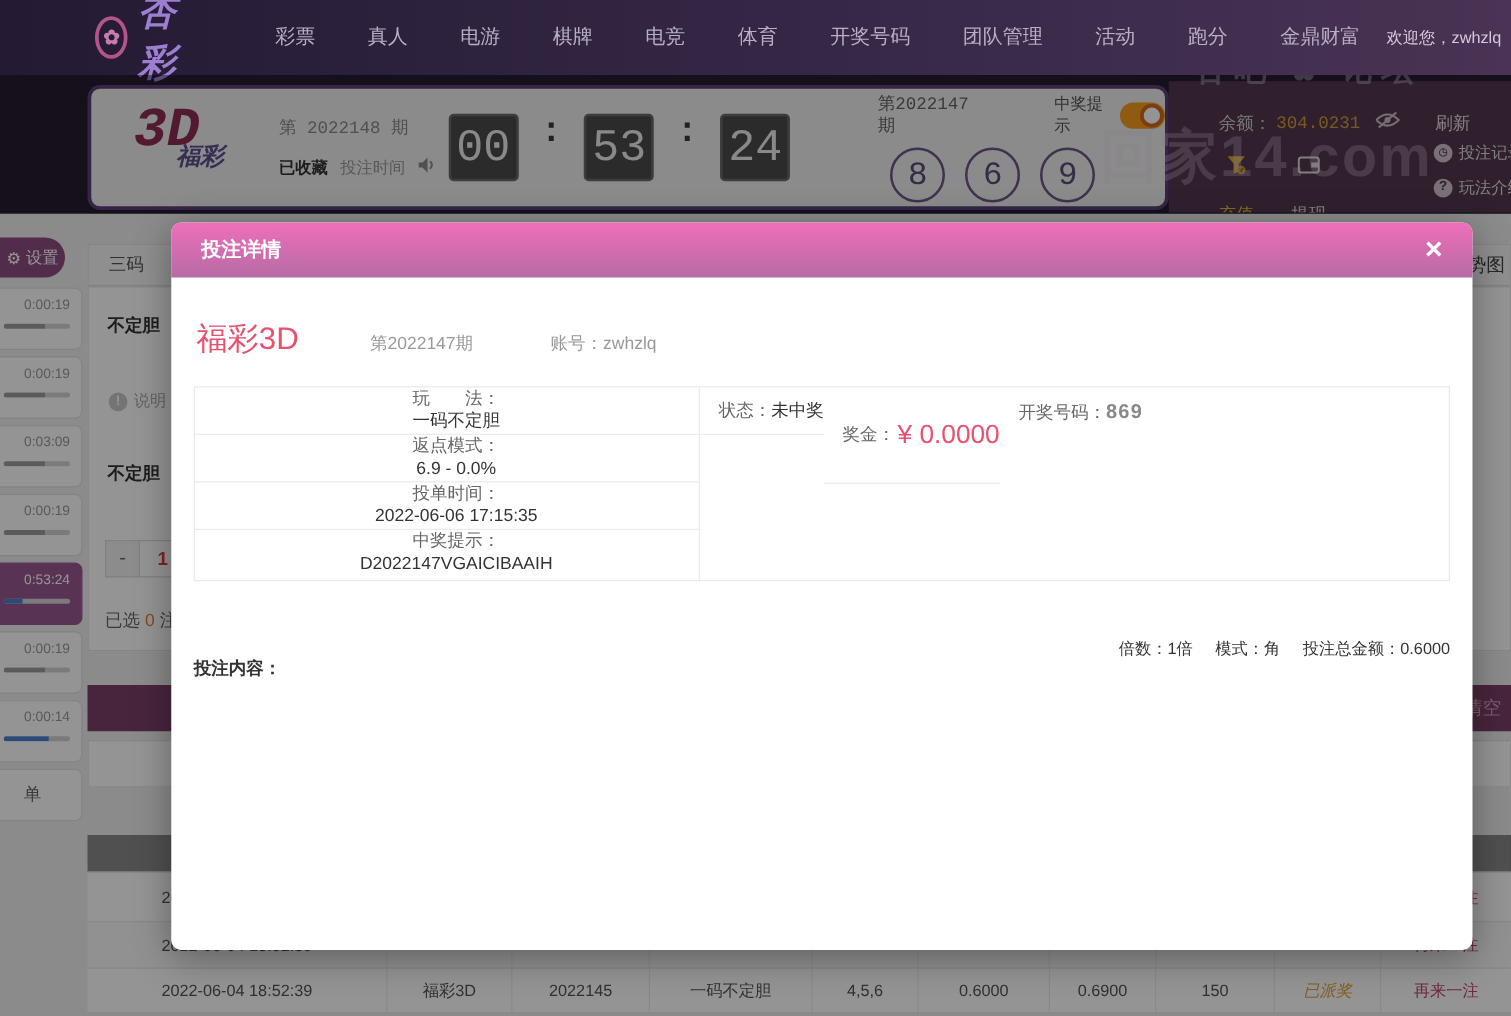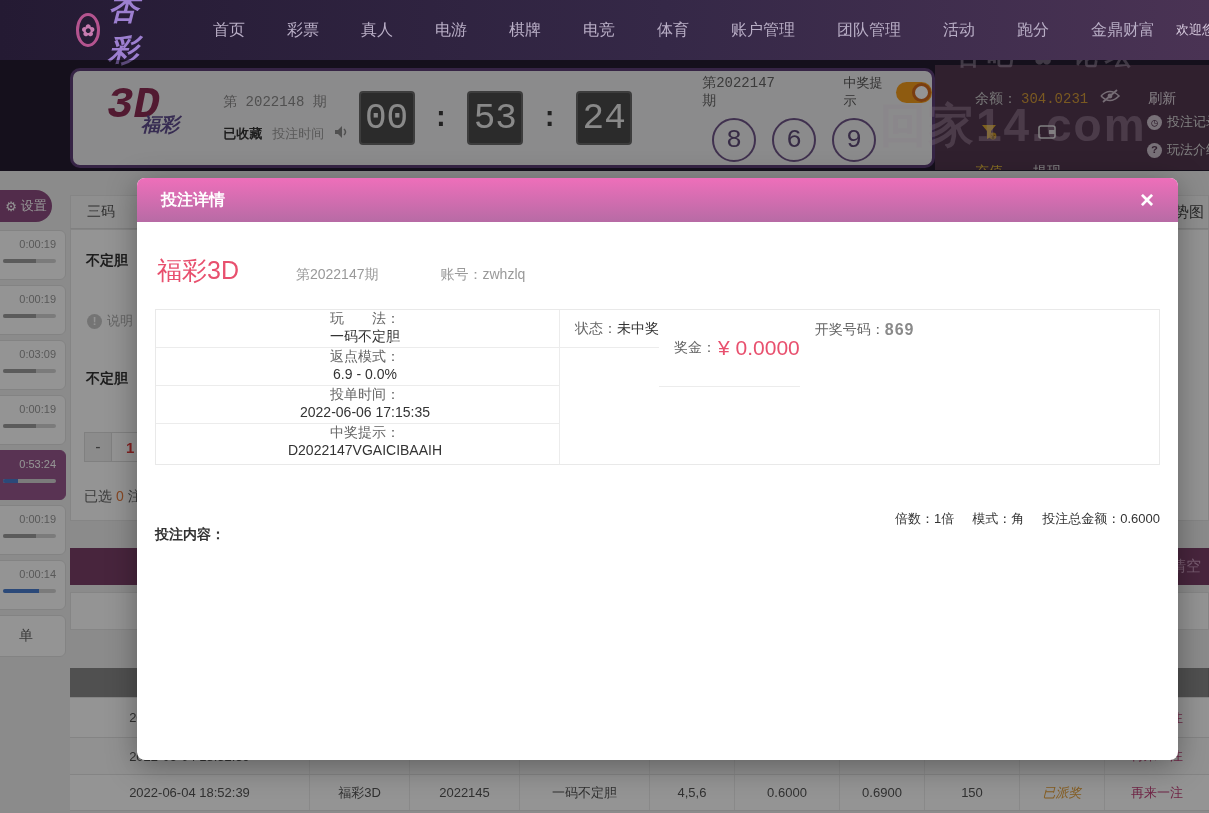--- a/index.html
+++ b/index.html
@@ -25,21 +25,21 @@
     border:3px solid #5e3e78; border-radius:10px; background:#f0eff1;
     display:flex; align-items:center; }
   .logo3d { margin-left:34px; width:100px; position:relative; height:70px; }
   .logo3d .l1 { font-size:44px; font-weight:bold; font-style:italic; color:#8e2d55; position:absolute; left:0; top:0; line-height:1; }
   .logo3d .l2 { font-size:19px; font-weight:bold; font-style:italic; color:#5f4d8e; position:absolute; left:34px; top:29px; }
   .issue-block { margin-left:26px; width:150px; }
   .issue-cur { color:#8a8a8a; font-size:14px; }
   .issue-sub { margin-top:14px; display:flex; align-items:center; gap:10px; }
   .fav { color:#333; font-size:13px; font-weight:bold; }
   .bet-time { color:#999; font-size:13px; }
-  .countdown { display:flex; align-items:center; gap:18px; }
+  .countdown { display:flex; align-items:flex-start; gap:18px; }
   .tbox { width:56px; height:54px; background:#4a4a4a; border:2px solid #6a6a6a; border-radius:4px;
     color:#ececec; font-size:36px; display:flex; align-items:center; justify-content:center; }
   .tsep { color:#3a3a3a; font-size:28px; font-weight:bold; }
   .result-area { margin-left:70px; }
   .result-top { display:flex; align-items:center; gap:66px; }
   .last-issue { color:#666; font-size:14px; }
   .hint { display:flex; align-items:center; gap:8px; }
   .hint-label { color:#555; font-size:13px; }
   .toggle { width:42px; height:21px; border-radius:11px; background:#f59e1c; position:relative; cursor:pointer; }
   .toggle .knob { position:absolute; right:1px; top:1px; width:19px; height:19px; border-radius:50%;
@@ -162,28 +162,27 @@
 </style>
 </head>
 <body>
 
 <div class="navbar">
   <div class="logo">
     <div class="logo-ring">✿</div>
     <div class="logo-text">杏彩</div>
   </div>
   <div class="nav-items">
-    <div class="nav-item">首页</div>
     <div class="nav-item">彩票</div>
     <div class="nav-item">真人</div>
     <div class="nav-item">电游</div>
     <div class="nav-item">棋牌</div>
     <div class="nav-item">电竞</div>
     <div class="nav-item">体育</div>
-    <div class="nav-item">账户管理</div>
+    <div class="nav-item">开奖号码</div>
     <div class="nav-item">团队管理</div>
     <div class="nav-item">活动</div>
     <div class="nav-item">跑分</div>
     <div class="nav-item">金鼎财富</div>
   </div>
   <div class="nav-right">
     <span class="welcome">欢迎您，zwhzlq</span>
 
   </div>
 </div>

